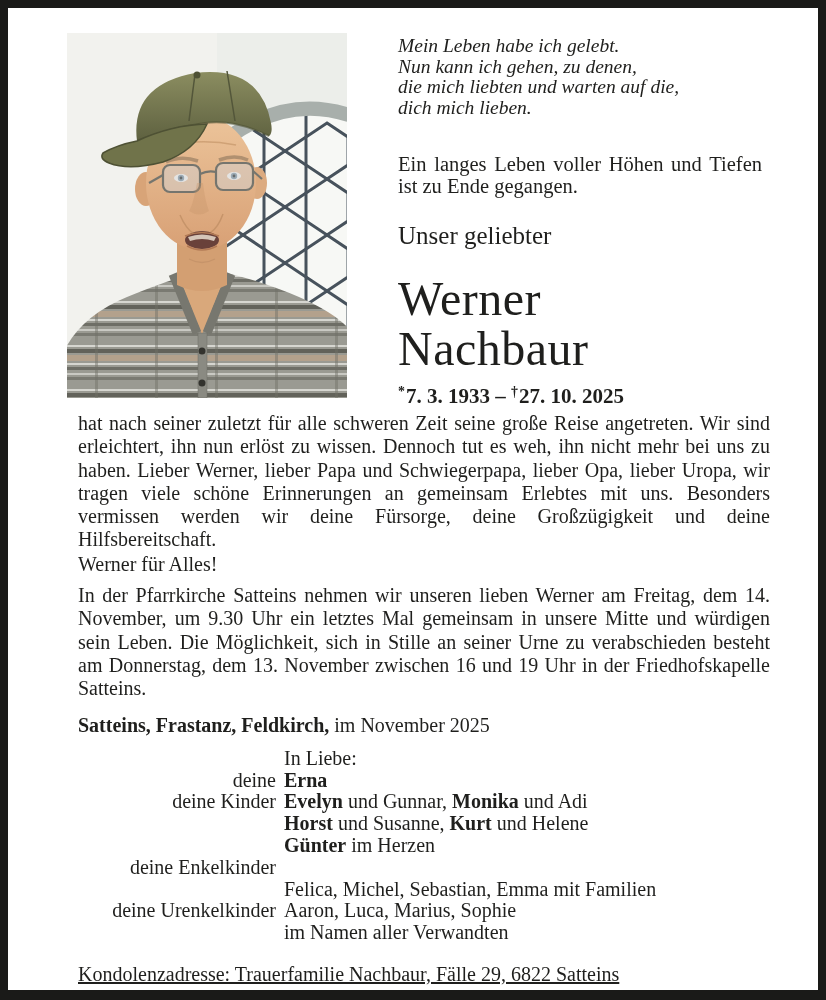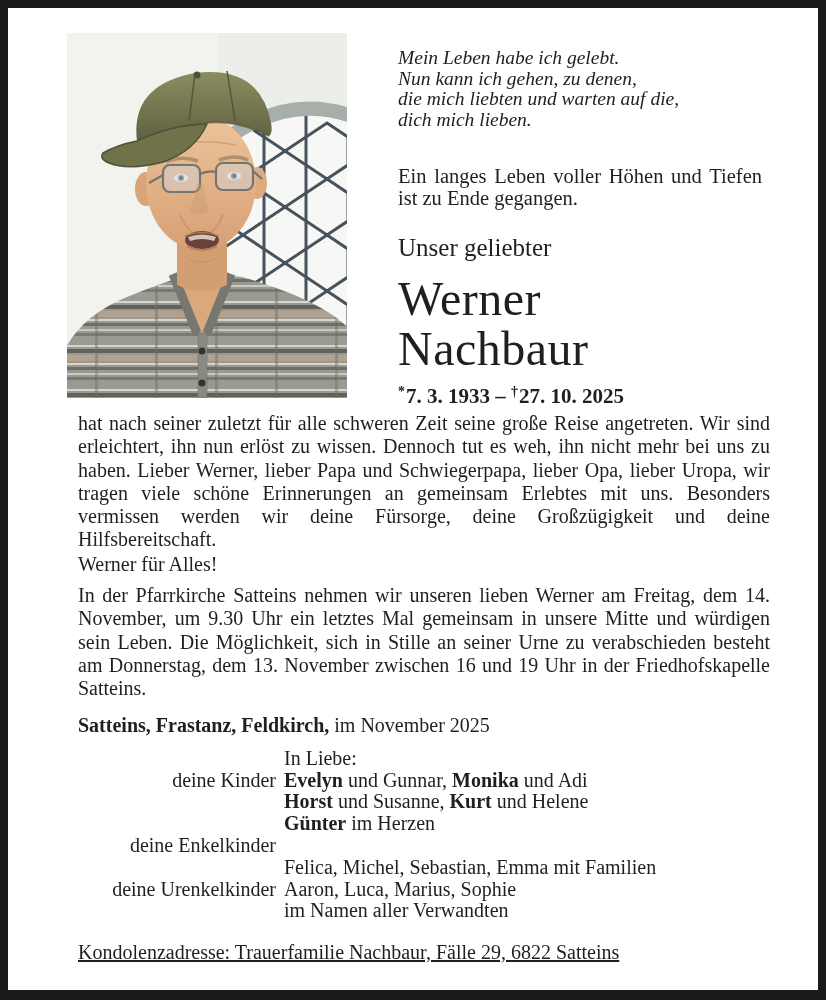--- a/index.html
+++ b/index.html
@@ -10,25 +10,25 @@
     background:#ffffff;
     border:8px solid #1a1a18;
     border-bottom-width:10px;
     font-family:"Liberation Serif", serif;
     color:#1f1f1d;
     overflow:hidden;
   }
   
   .photo{position:absolute;left:59px;top:25px;width:280px;height:365px;overflow:hidden;}
   
-  .right-col{position:absolute;left:390px;top:40px;width:364px;font-family:Liberation Serif, serif;}
+  .right-col{position:absolute;left:390px;top:28px;width:364px;font-family:Liberation Serif, serif;}
   .poem{font-style:italic;font-size:19.5px;line-height:20.5px;font-weight:500;}
   .lead{margin:35px 0 0;font-size:20.5px;line-height:22px;text-align:justify;}
   .salutation{margin-top:25px;font-size:25px;}
-  .name{margin-top:12px;font-size:48px;line-height:50px;letter-spacing:.5px;font-weight:400;}
+  .name{margin-top:24px;font-size:48px;line-height:50px;letter-spacing:.5px;font-weight:400;}
   .dates{margin-top:10px;font-size:21px;font-weight:bold;white-space:nowrap;}
   .dates .sym{font-size:.66em;vertical-align:.5em;letter-spacing:1px;}
   
   .main{position:absolute;left:70px;top:404px;width:692px;font-size:20px;line-height:23.3px;}
   .main p{margin:0;text-align:justify;}
   p.thanks{margin-top:1px;text-align:left;}
   p.para2{margin-top:8px;}
   p.place{margin-top:13px;text-align:left;}
   .b{font-weight:bold;}
   .family{margin-top:11px;line-height:21.8px;}
@@ -175,20 +175,24 @@
     <p class="thanks">Werner für Alles!</p>
     <p class="para2">In der Pfarrkirche Satteins nehmen wir unseren lieben Werner am Freitag, dem 14. November, um 9.30 Uhr ein letztes Mal gemeinsam in unsere Mitte und würdigen sein Leben. Die Möglichkeit, sich in Stille an seiner Urne zu verabschieden besteht am Donnerstag, dem 13. November zwischen 16 und 19 Uhr in der Friedhofskapelle Satteins.</p>
     <p class="place"><span class="b">Satteins, Frastanz, Feldkirch,</span><span> im November 2025</span></p>
 
     <div class="family" id="family">
       <div class="fam-row">
         <div class="fam-label"></div>
         <div class="fam-names">In Liebe:</div>
       </div>
 
+    <div class="fam-row">
+          <div class="fam-label">deine</div>
+          <div class="fam-names"><span class="b">Erna</span></div>
+        </div>
         <div class="fam-row">
           <div class="fam-label">deine Kinder</div>
           <div class="fam-names"><span class="b">Evelyn</span><span> und Gunnar, </span><span class="b">Monika</span><span> und Adi</span></div>
         </div>
         <div class="fam-row">
           <div class="fam-label"></div>
           <div class="fam-names"><span class="b">Horst</span><span> und Susanne, </span><span class="b">Kurt</span><span> und Helene</span></div>
         </div>
         <div class="fam-row">
           <div class="fam-label"></div>

